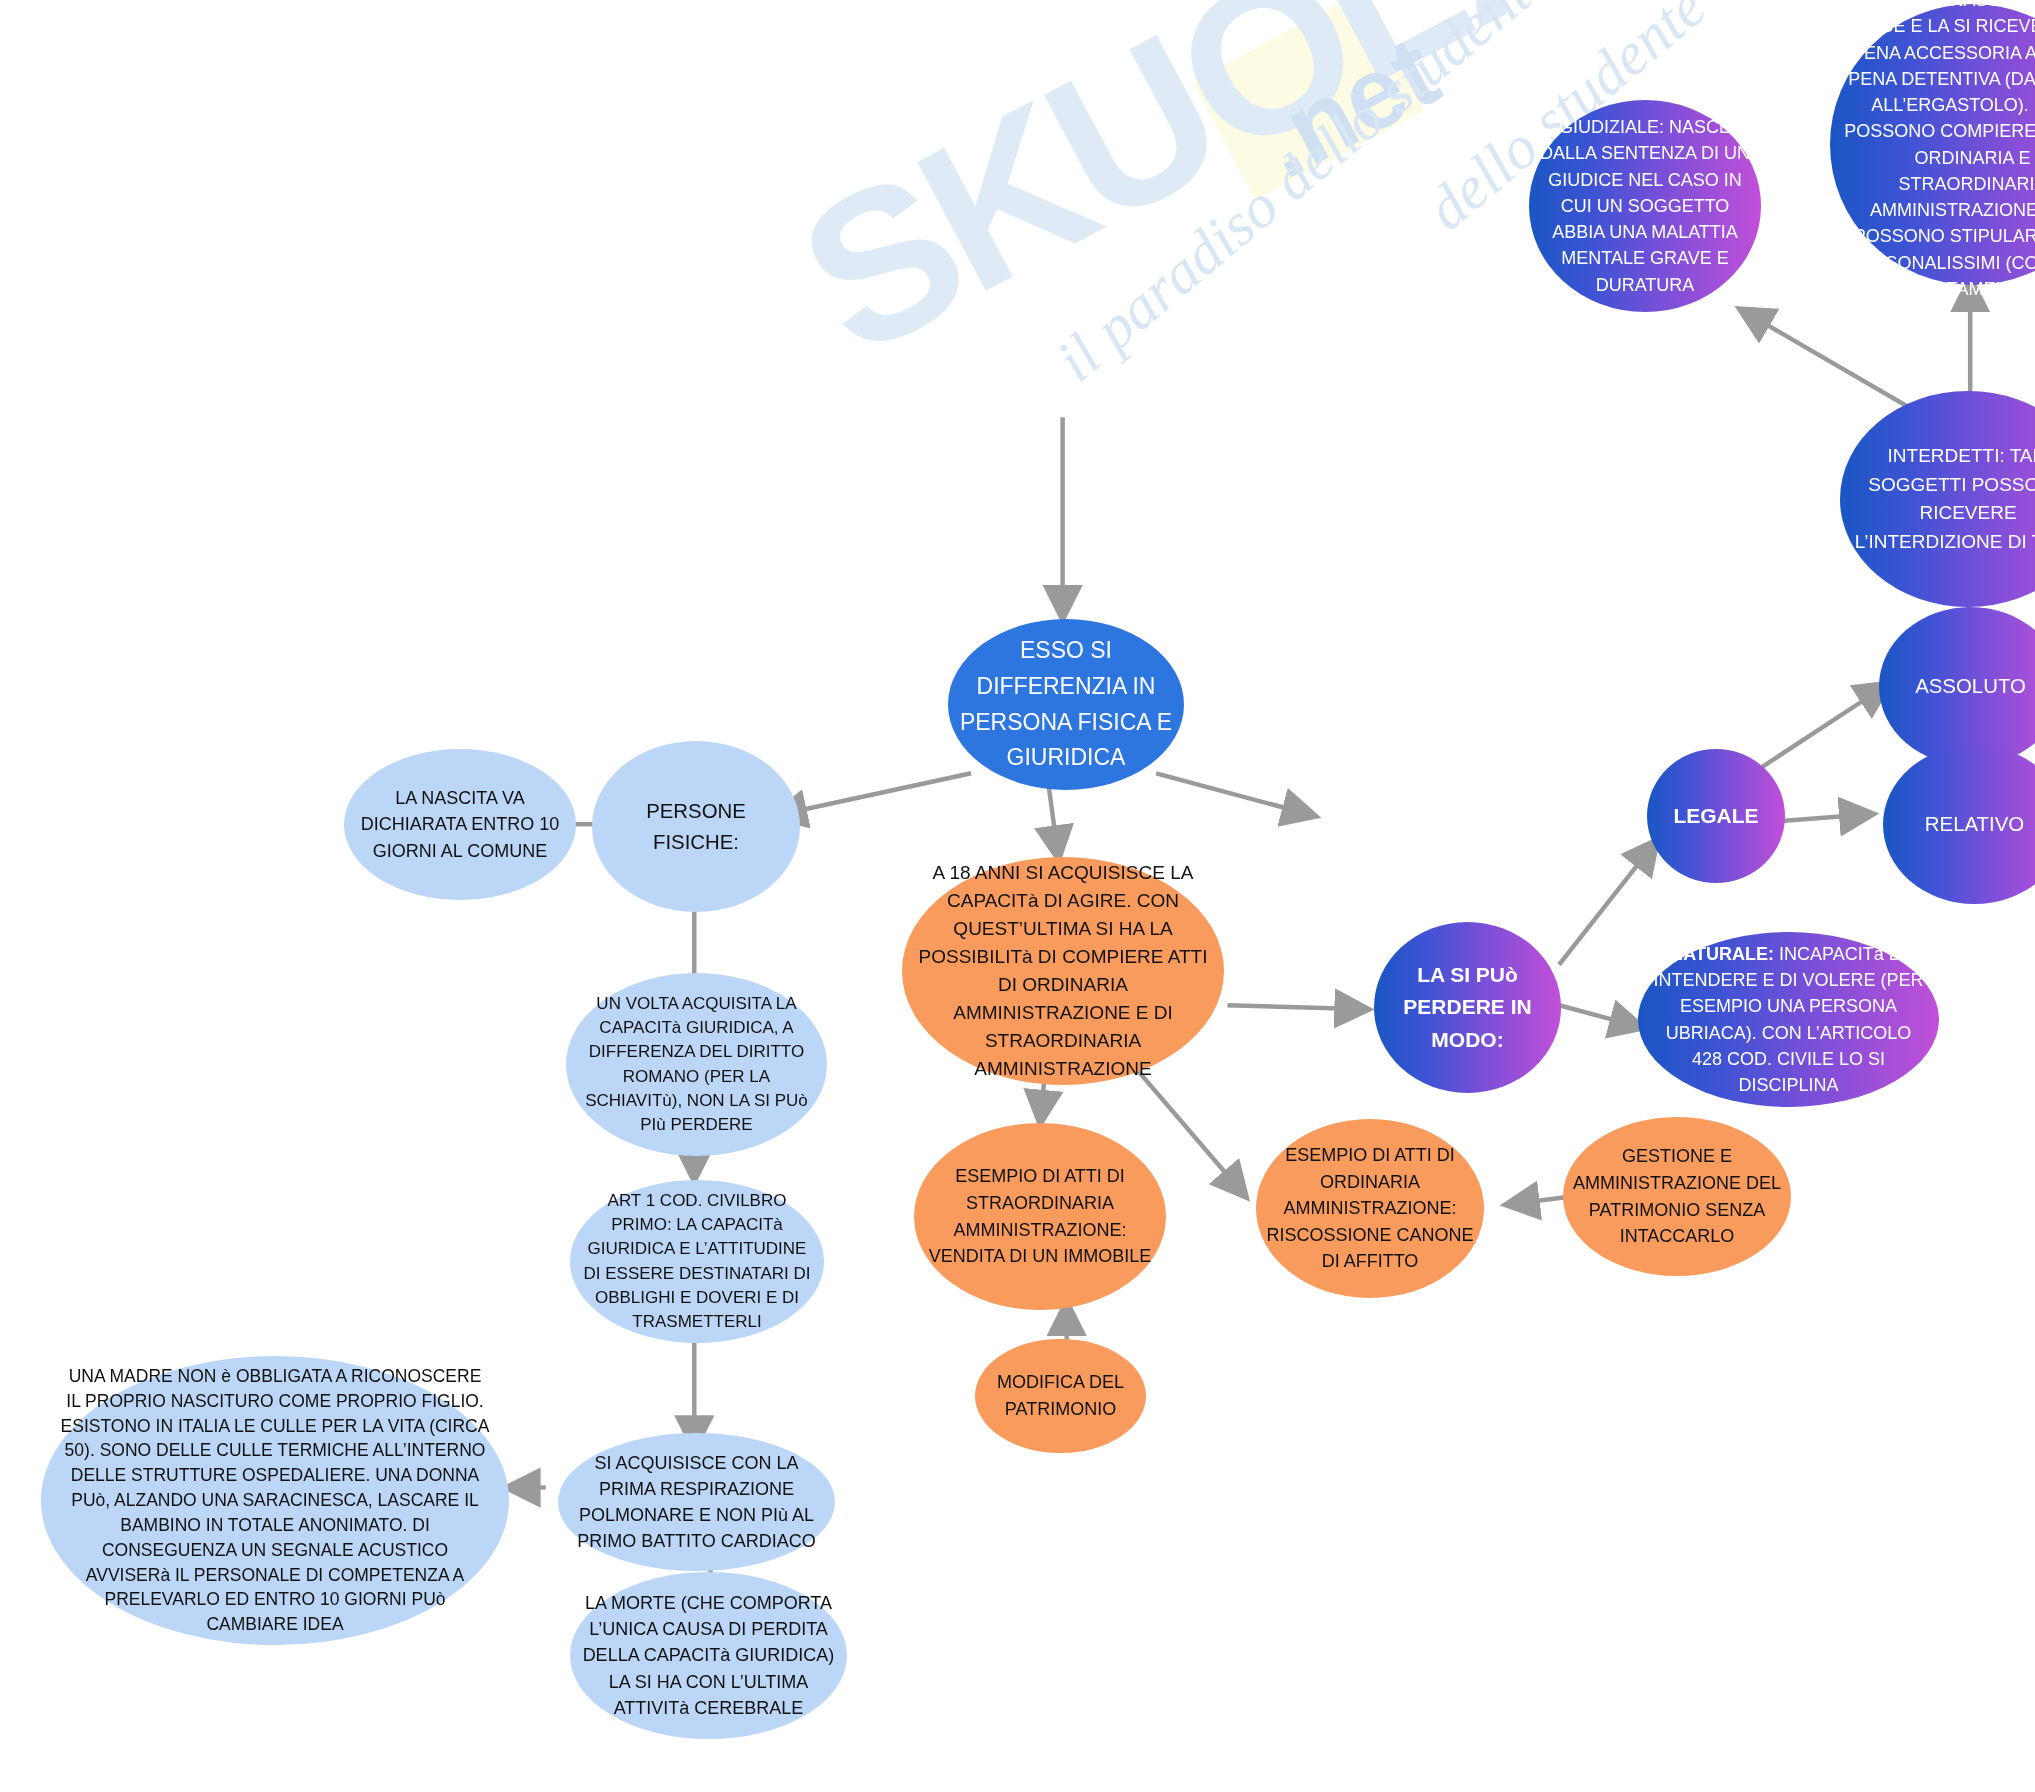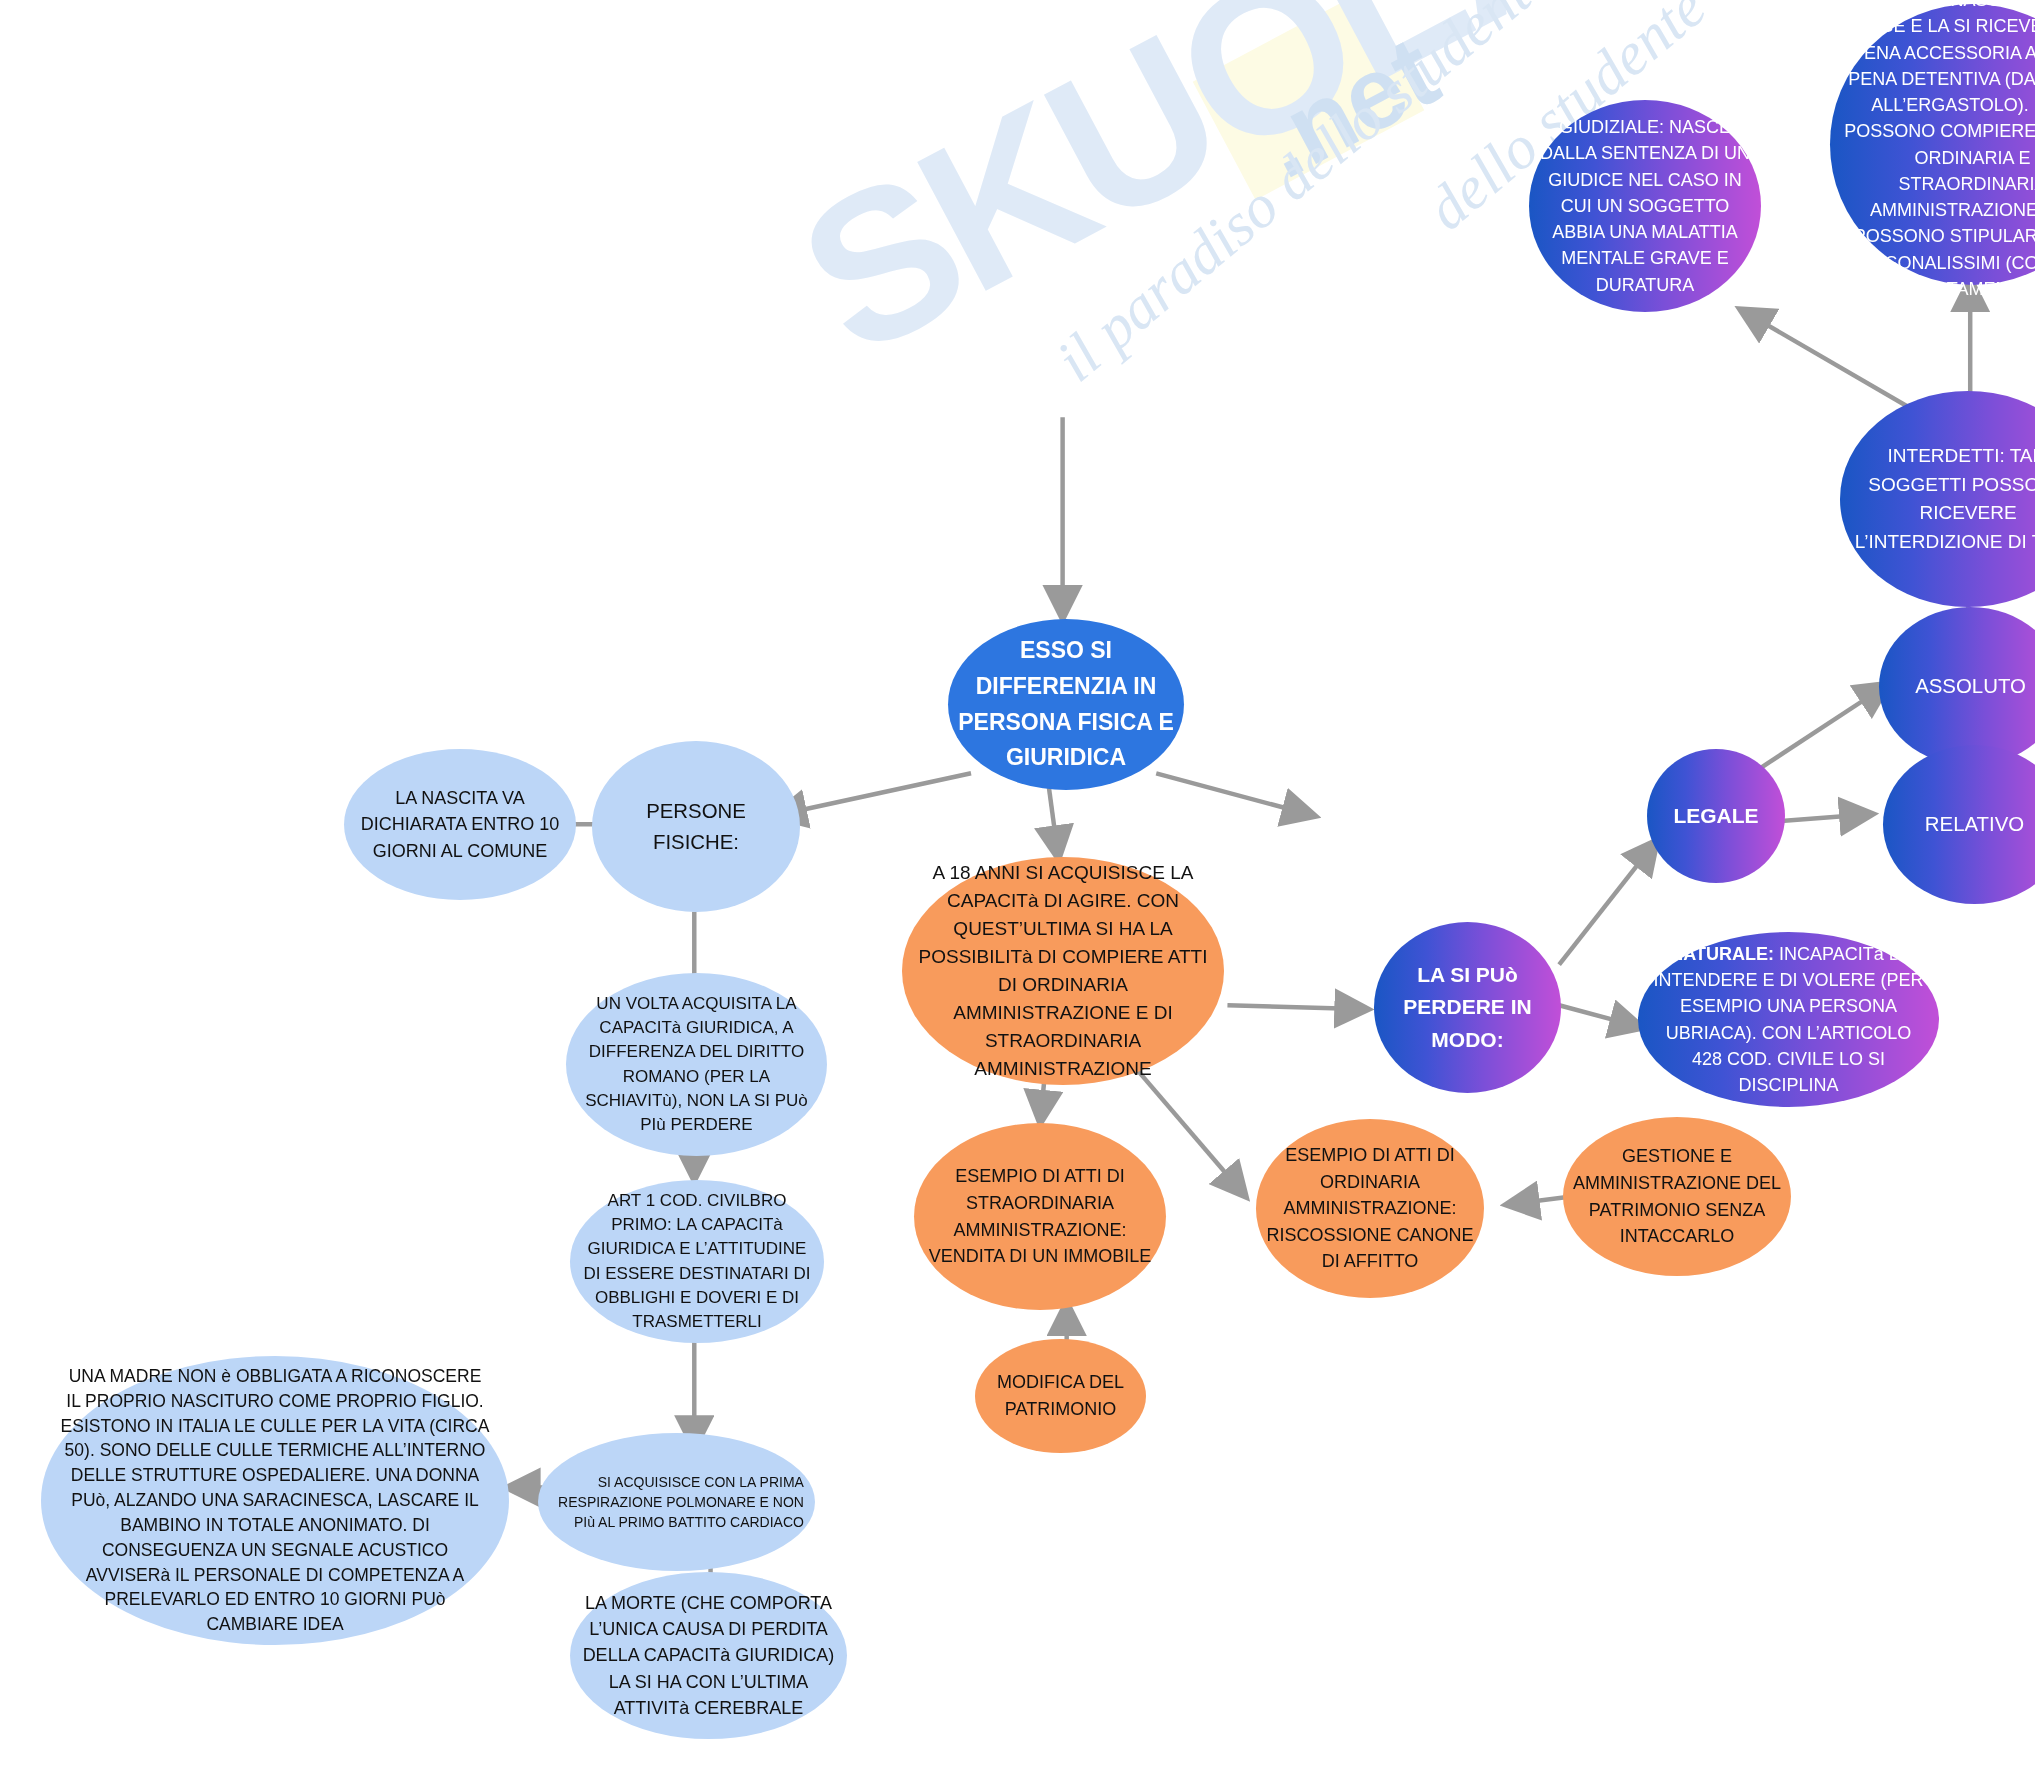--- a/index.html
+++ b/index.html
@@ -19,21 +19,21 @@
 
   
   #edges{position:absolute;left:0;top:0;width:2962px;height:1792px;}
 
   
   .node{position:absolute;display:flex;align-items:center;justify-content:center;
         text-align:center;border-radius:50%;box-sizing:border-box;}
   .node .txt{padding:0 4%;width:100%;white-space:pre-line;}
 
   .n-root{background:#17479e;color:#ffffff;font-weight:bold;}
-  .n-blue2{background:#2d76e0;color:#ffffff;font-weight:bold;}
+  .n-blue2{background:#2d76e0;color:#ffffff;font-weight:normal;}
   .n-lblue{background:#bcd6f7;color:#111111;}
   .n-orange{background:#f89b५c;color:#111111;}
   .n-orange{background:#f89b5c;color:#111111;}
   .n-grad{color:#ffffff;
           background:linear-gradient(90deg,#1a56c4 0%,#3f53d4 28%,#7a4fd8 58%,#c14fd8 100%);}
   .b{font-weight:bold;}
 </style>
 </head>
 <body>
 
@@ -130,21 +130,21 @@
   </div>
 
   <div class="node n-lblue" style="left:570px;top:1180px;width:254px;height:163px;font-size:17px;line-height:1.42;">
     <div class="txt">ART 1 COD. CIVILBRO PRIMO: LA CAPACITà GIURIDICA E L’ATTITUDINE DI ESSERE DESTINATARI DI OBBLIGHI E DOVERI E DI TRASMETTERLI</div>
   </div>
 
   <div class="node n-lblue" style="left:41px;top:1356px;width:468px;height:289px;font-size:17.5px;line-height:1.42;">
     <div class="txt">UNA MADRE NON è OBBLIGATA A RICONOSCERE IL PROPRIO NASCITURO COME PROPRIO FIGLIO. ESISTONO IN ITALIA LE CULLE PER LA VITA (CIRCA 50). SONO DELLE CULLE TERMICHE ALL’INTERNO DELLE STRUTTURE OSPEDALIERE. UNA DONNA PUò, ALZANDO UNA SARACINESCA, LASCARE IL BAMBINO IN TOTALE ANONIMATO. DI CONSEGUENZA UN SEGNALE ACUSTICO AVVISERà IL PERSONALE DI COMPETENZA A PRELEVARLO ED ENTRO 10 GIORNI PUò CAMBIARE IDEA</div>
   </div>
 
-  <div class="node n-lblue" style="left:538px;top:1433px;width:277px;height:138px;font-size:14px;line-height:1.45;text-align:right;">
+  <div class="node n-lblue" style="left:558px;top:1433px;width:277px;height:138px;font-size:18px;line-height:1.45;">
     <div class="txt">SI ACQUISISCE CON LA PRIMA RESPIRAZIONE POLMONARE E NON PIù AL PRIMO BATTITO CARDIACO</div>
   </div>
 
   <div class="node n-lblue" style="left:570px;top:1572px;width:277px;height:167px;font-size:18px;line-height:1.45;">
     <div class="txt">LA MORTE (CHE COMPORTA L’UNICA CAUSA DI PERDITA DELLA CAPACITà GIURIDICA) LA SI HA CON L’ULTIMA ATTIVITà CEREBRALE</div>
   </div>
 
 
   <div class="node n-orange" style="left:902px;top:857px;width:322px;height:228px;font-size:19px;line-height:1.48;">
     <div class="txt">A 18 ANNI SI ACQUISISCE LA CAPACITà DI AGIRE. CON QUEST’ULTIMA SI HA LA POSSIBILITà DI COMPIERE ATTI DI ORDINARIA AMMINISTRAZIONE E DI STRAORDINARIA AMMINISTRAZIONE</div>

